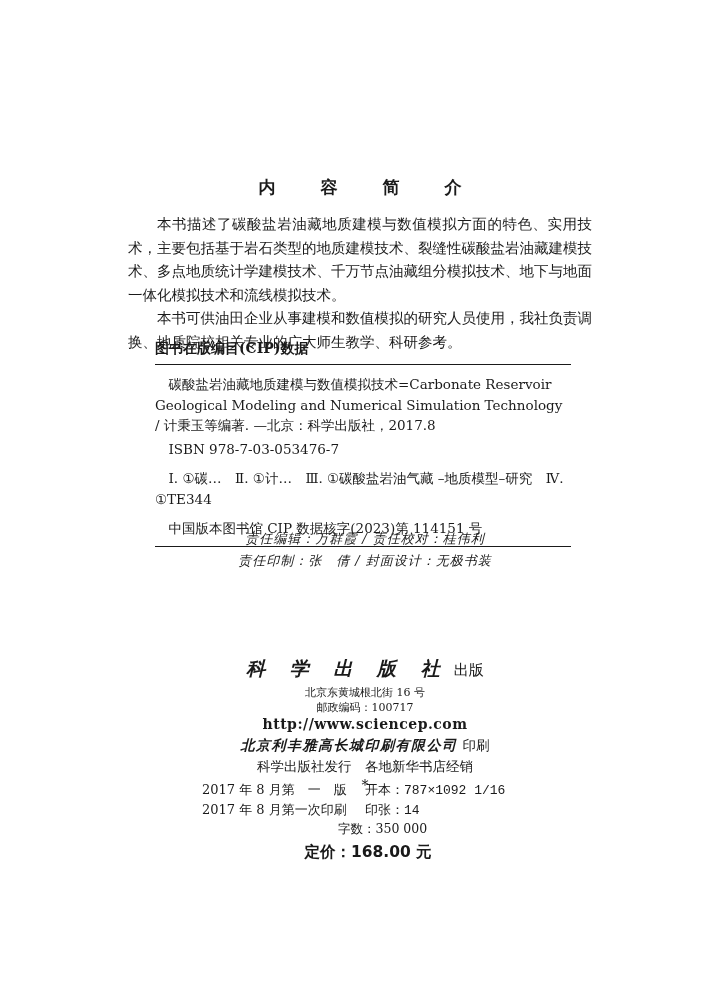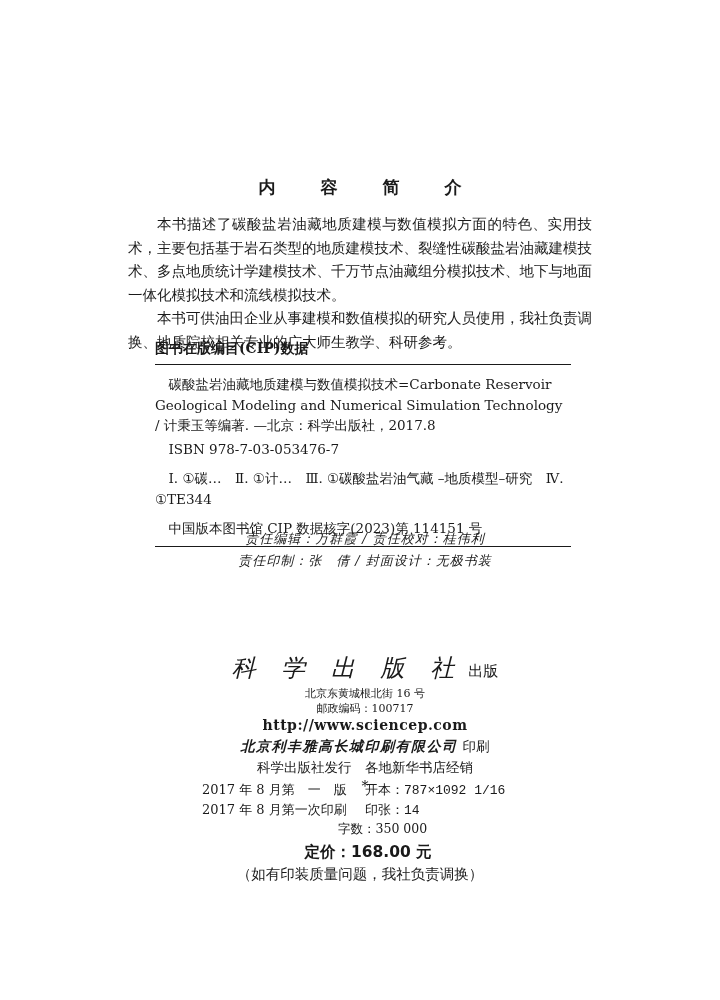--- a/index.html
+++ b/index.html
@@ -52,22 +52,22 @@
     text-align: center;
     font-style: italic;
     font-size: 13px;
   }
   .staff div { line-height: 22px; letter-spacing: 1px; }
 
   
   .pub { position: absolute; top: 655px; left: 0; width: 730px; text-align: center; }
   .pub-name-line { line-height: 26px; }
   .pub-name {
-    font-weight: normal; font-style: italic;
-    font-size: 24px; letter-spacing: 9px;
+    font-weight: bold; font-style: italic;
+    font-size: 19px; letter-spacing: 9px;
   }
   .pub-name-suffix { font-size: 15px; }
   .pub-address { font-size: 11px; line-height: 15px; margin-top: 2px; }
   .pub-postcode { font-size: 11px; line-height: 15px; }
   .pub-website { font-size: 14px; line-height: 19px; font-weight: bold; letter-spacing: 0.5px; }
   .pub-printer-line { line-height: 21px; margin-top: 0px; }
   .pub-printer { font-weight: bold; font-style: italic; font-size: 14px; letter-spacing: 1.5px; }
   .pub-printer-suffix { font-size: 13.5px; }
   .pub-dist { font-size: 13.5px; line-height: 21px; }
   .pub-star { font-size: 14px; line-height: 16px; }
@@ -140,16 +140,15 @@
       <span class="rcol">开本：787×1092 1/16</span>
     </div>
     <div class="row">
       <span class="lcol">2017 年 8 月第一次印刷</span>
       <span class="rcol">印张：14</span>
     </div>
     <div class="word-count">
       <span>字数：350 000</span>
     </div>
     <div class="price">定价：168.00 元</div>
-    <div class="note">（如有印装质量问题，我社负责调换）</div>
   </div>
 
 </div>
 
 </body></html>

